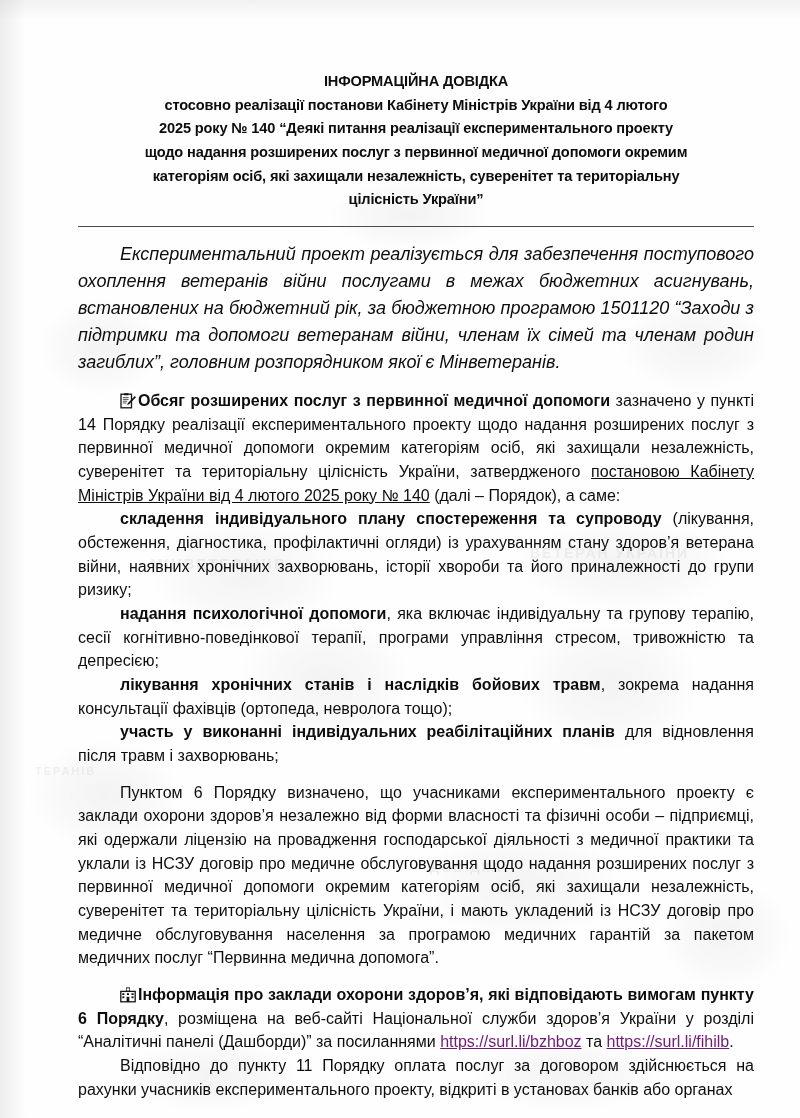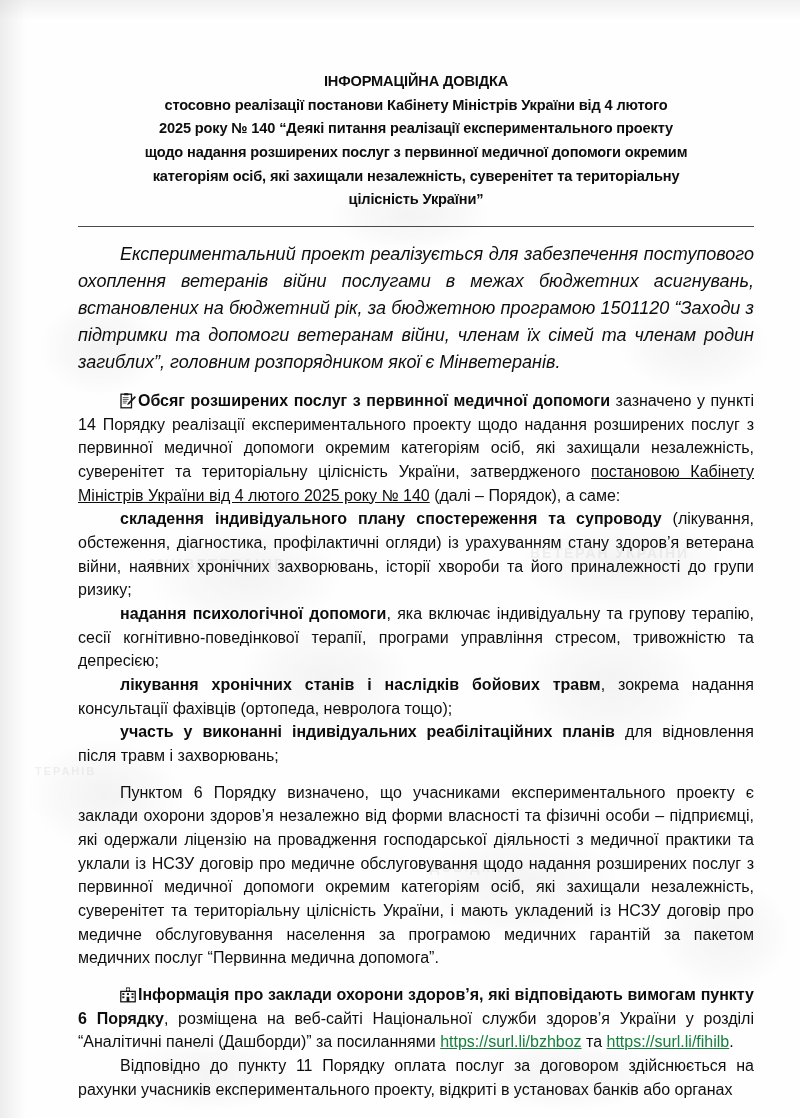--- a/index.html
+++ b/index.html
@@ -100,21 +100,21 @@
   }
 
   .para-gap { margin-top: 13px; }
   .para-tight { margin-top: 0; }
 
   b, .b { font-weight: bold; }
   .u { text-decoration: underline; }
 
   .lnk {
     text-decoration: underline;
-    color: #15803d;
+    color: #701a75;
     margin-top: 16px;
   }
 
   .list-item {
     text-indent: 42px;
     margin-top: 0;
   }
 
   
   .inline-icon {

